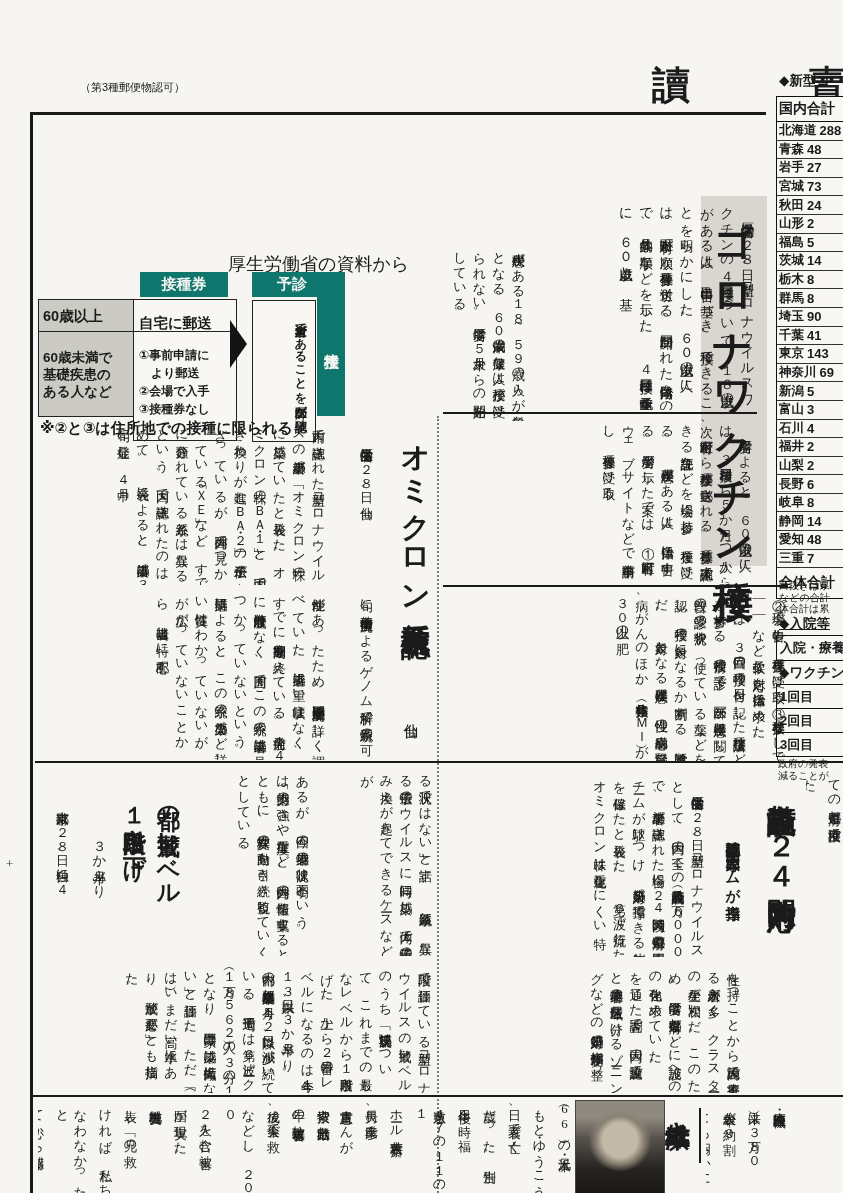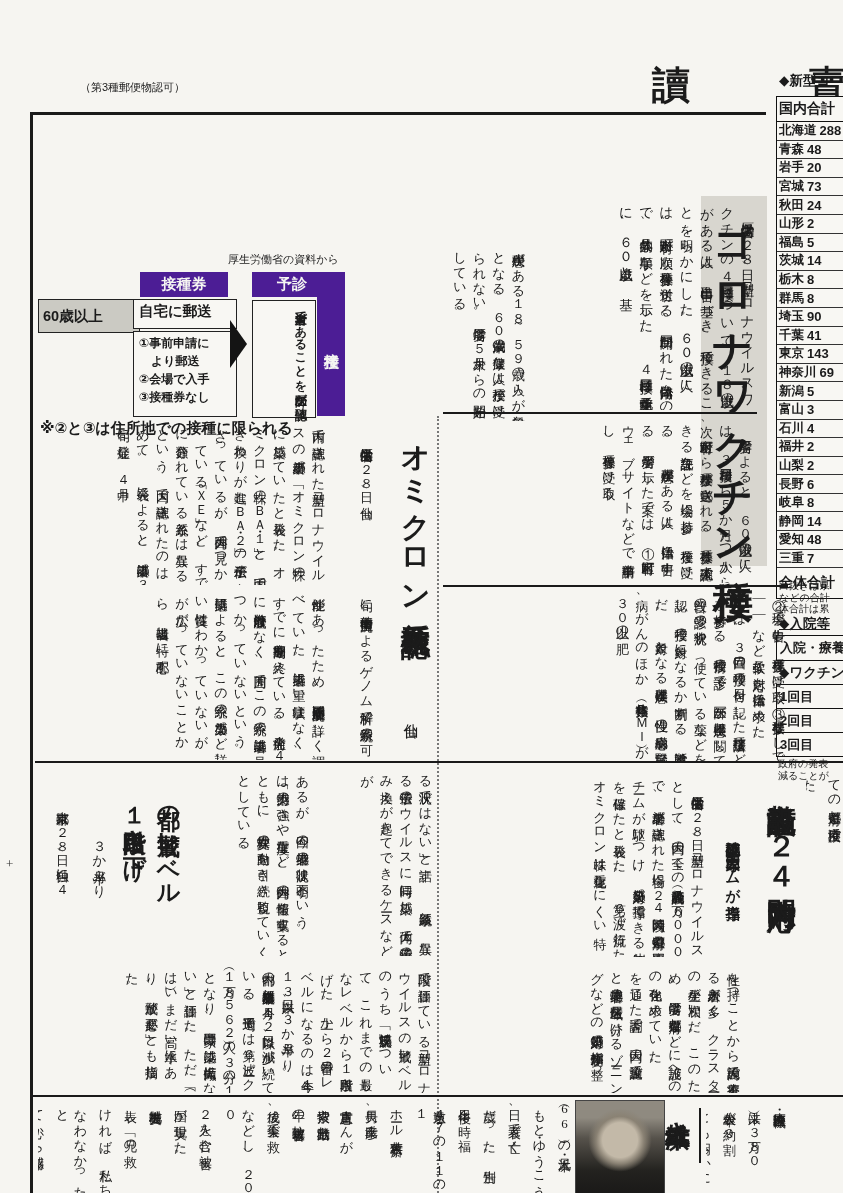--- a/index.html
+++ b/index.html
@@ -22,26 +22,26 @@
   .srow{display:flex;align-items:center;height:17.6px;border-bottom:1px solid #333;
         font-family:"Liberation Sans","DejaVu Sans",sans-serif;font-weight:bold;font-size:12.5px;padding-left:2px;white-space:nowrap;overflow:hidden;}
   .srow .num{margin-left:3px;font-size:13px;}
   .srow-head{height:24px;font-size:14px;border-bottom:1.5px solid #111;}
   .sbox{position:absolute;border:1.5px solid #111;border-right:none;background:#f8f7f3;
         font-family:"Liberation Sans","DejaVu Sans",sans-serif;font-weight:bold;font-size:13px;
         display:flex;align-items:center;padding-left:3px;white-space:nowrap;overflow:hidden;}
   .stitle{position:absolute;font-family:"Liberation Sans","DejaVu Sans",sans-serif;font-weight:bold;font-size:13.5px;white-space:nowrap;}
   .snote{position:absolute;font-size:10px;line-height:11.5px;font-family:"Liberation Sans","DejaVu Sans",sans-serif;white-space:pre-line;}
   
-  .fc-black{background:#4c1d95;color:#f5f5f2;display:flex;align-items:center;justify-content:center;
+  .fc-black{background:#0f766e;color:#f5f5f2;display:flex;align-items:center;justify-content:center;
             font-family:"Liberation Sans","DejaVu Sans",sans-serif;font-weight:bold;}
   .fc-gray{background:#cbcac3;border:1.5px solid #222;display:flex;align-items:center;
            font-family:"Liberation Sans","DejaVu Sans",sans-serif;font-weight:bold;padding:2px 4px;}
   .fc-white{background:#f8f7f3;border:1.5px solid #222;
-            font-family:"Liberation Sans","DejaVu Sans",sans-serif;font-weight:bold;padding:2px 5px;}
+            font-family:"Liberation Sans","DejaVu Sans",sans-serif;font-weight:bold;padding:14px 5px;}
   .fc-arrow{position:absolute;width:0;height:0;border-top:24px solid transparent;border-bottom:24px solid transparent;border-left:17px solid #141414;}
   .kicker{position:absolute;background:#d8d6cf;writing-mode:vertical-rl;text-orientation:upright;
           font-weight:bold;display:flex;align-items:center;justify-content:center;
           font-family:"Liberation Sans","DejaVu Sans",sans-serif;}
   .photo{position:absolute;background:
       radial-gradient(ellipse 36% 34% at 50% 42%, #c3b9a8 0 55%, #8a8274 75%, rgba(0,0,0,0) 100%),
       linear-gradient(180deg,#8f8a80 0 18%, #56524b 40%, #23221f 75%, #1a1918 100%);
       border:1px solid #444;}
 </style>
 </head>
@@ -63,21 +63,21 @@
         <div class="srow">
           <span>北海道</span>
           <span class="num">288</span>
         </div>
         <div class="srow">
           <span>青森</span>
           <span class="num">48</span>
         </div>
         <div class="srow">
           <span>岩手</span>
-          <span class="num">20</span>
+          <span class="num">27</span>
         </div>
         <div class="srow">
           <span>宮城</span>
           <span class="num">73</span>
         </div>
         <div class="srow">
           <span>秋田</span>
           <span class="num">24</span>
         </div>
         <div class="srow">
@@ -177,26 +177,29 @@
   <div class="vt" style="left:443px;top:243px;width:85px;height:178px;">礎疾患がある１８～５９歳の人らが対象となる。６０歳未満の健康な人は接種が受けられない。厚労省は５月末からの開始を目指している。</div>
   <div class="rule-h" style="left:443px;top:412px;width:314px;"></div>
   <div class="vt" style="left:443px;top:416px;width:312px;height:167px;">　厚労省によると、６０歳以上の人には、３回目接種から５か月たつ人から順次、市区町村から接種券が郵送される。接種券と本人確認できる免許証などを会場に持参し、接種を受ける。　基礎疾患がある人は、自治体に申告する。厚労省が示した案では、①市区町村にウェブサイトなどで事前申請し、接種券を受け取る</div>
   <div class="rule-h" style="left:443px;top:585px;width:345px;"></div>
   <div class="vt" style="left:443px;top:589px;width:345px;height:172px;">②会場で申告し、接種券を受け取る③接種券なしで対応――など柔軟な対応を自治体に求めた。　接種会場には、３回目の接種の日付を記した接種済証などを持参する。接種前の予診で、医師が基礎疾患に関して普段の受診の状況や、使っている薬などを確認し、接種の対象になるか判断する。診断書は不要だ。　対象となる基礎疾患は、慢性の心臓病や腎臓病、糖尿病、がんのほか、体格指数（ＢＭＩ）が３０以上の肥</div>
   <div class="vcols" style="left:806px;top:770px;width:37px;height:222px;">
       <div>ての都道府県と空港検疫で</div>
       <div>た。</div>
     </div>
 
-  <div class="abs" style="left:228px;top:252px;font-size:11px;">厚生労働省の資料から</div>
+  <div class="abs" style="left:228px;top:252px;font-size:18px;">厚生労働省の資料から</div>
   <div class="fc-black abs" style="left:140px;top:272px;width:88px;height:25px;font-size:15px;">接種券</div>
   <div class="fc-black abs" style="left:252px;top:272px;width:80px;height:25px;font-size:15px;">予診</div>
   <div class="fc-black abs" style="left:317px;top:272px;width:28px;height:144px;writing-mode:vertical-rl;text-orientation:upright;font-size:15px;letter-spacing:3px;">接種</div>
   <div class="fc-gray abs" style="left:38px;top:299px;width:92px;height:28px;font-size:14.5px;">60歳以上</div>
   <div class="fc-white abs" style="left:133px;top:299px;width:92px;height:24px;font-size:14.5px;">自宅に郵送</div>
+  <div class="fc-gray abs" style="left:38px;top:331px;width:92px;height:80px;font-size:13.5px;white-space:pre-line;line-height:17px;">60歳未満で
+基礎疾患の
+ある人など</div>
   <div class="fc-white abs" style="left:133px;top:331px;width:92px;height:80px;font-size:12px;white-space:pre-line;line-height:18px;">①事前申請に
 　より郵送
 ②会場で入手
 ③接種券なし</div>
   <div class="fc-arrow" style="left:230px;top:320px;"></div>
   <div class="fc-arrow" style="left:294px;top:320px;"></div>
   <div class="abs fc-white" style="left:252px;top:300px;width:52px;height:112px;writing-mode:vertical-rl;text-orientation:upright;font-size:12px;line-height:1.6;">対象者であることを医師が確認</div>
   <div class="abs sans" style="left:40px;top:419px;font-size:15px;font-weight:bold;text-align:right;">※②と③は住所地での接種に限られる</div>
 
   <div class="vh" style="left:380px;top:424px;width:56px;height:292px;font-size:29px;letter-spacing:2px;">オミクロン新系統確認</div>

